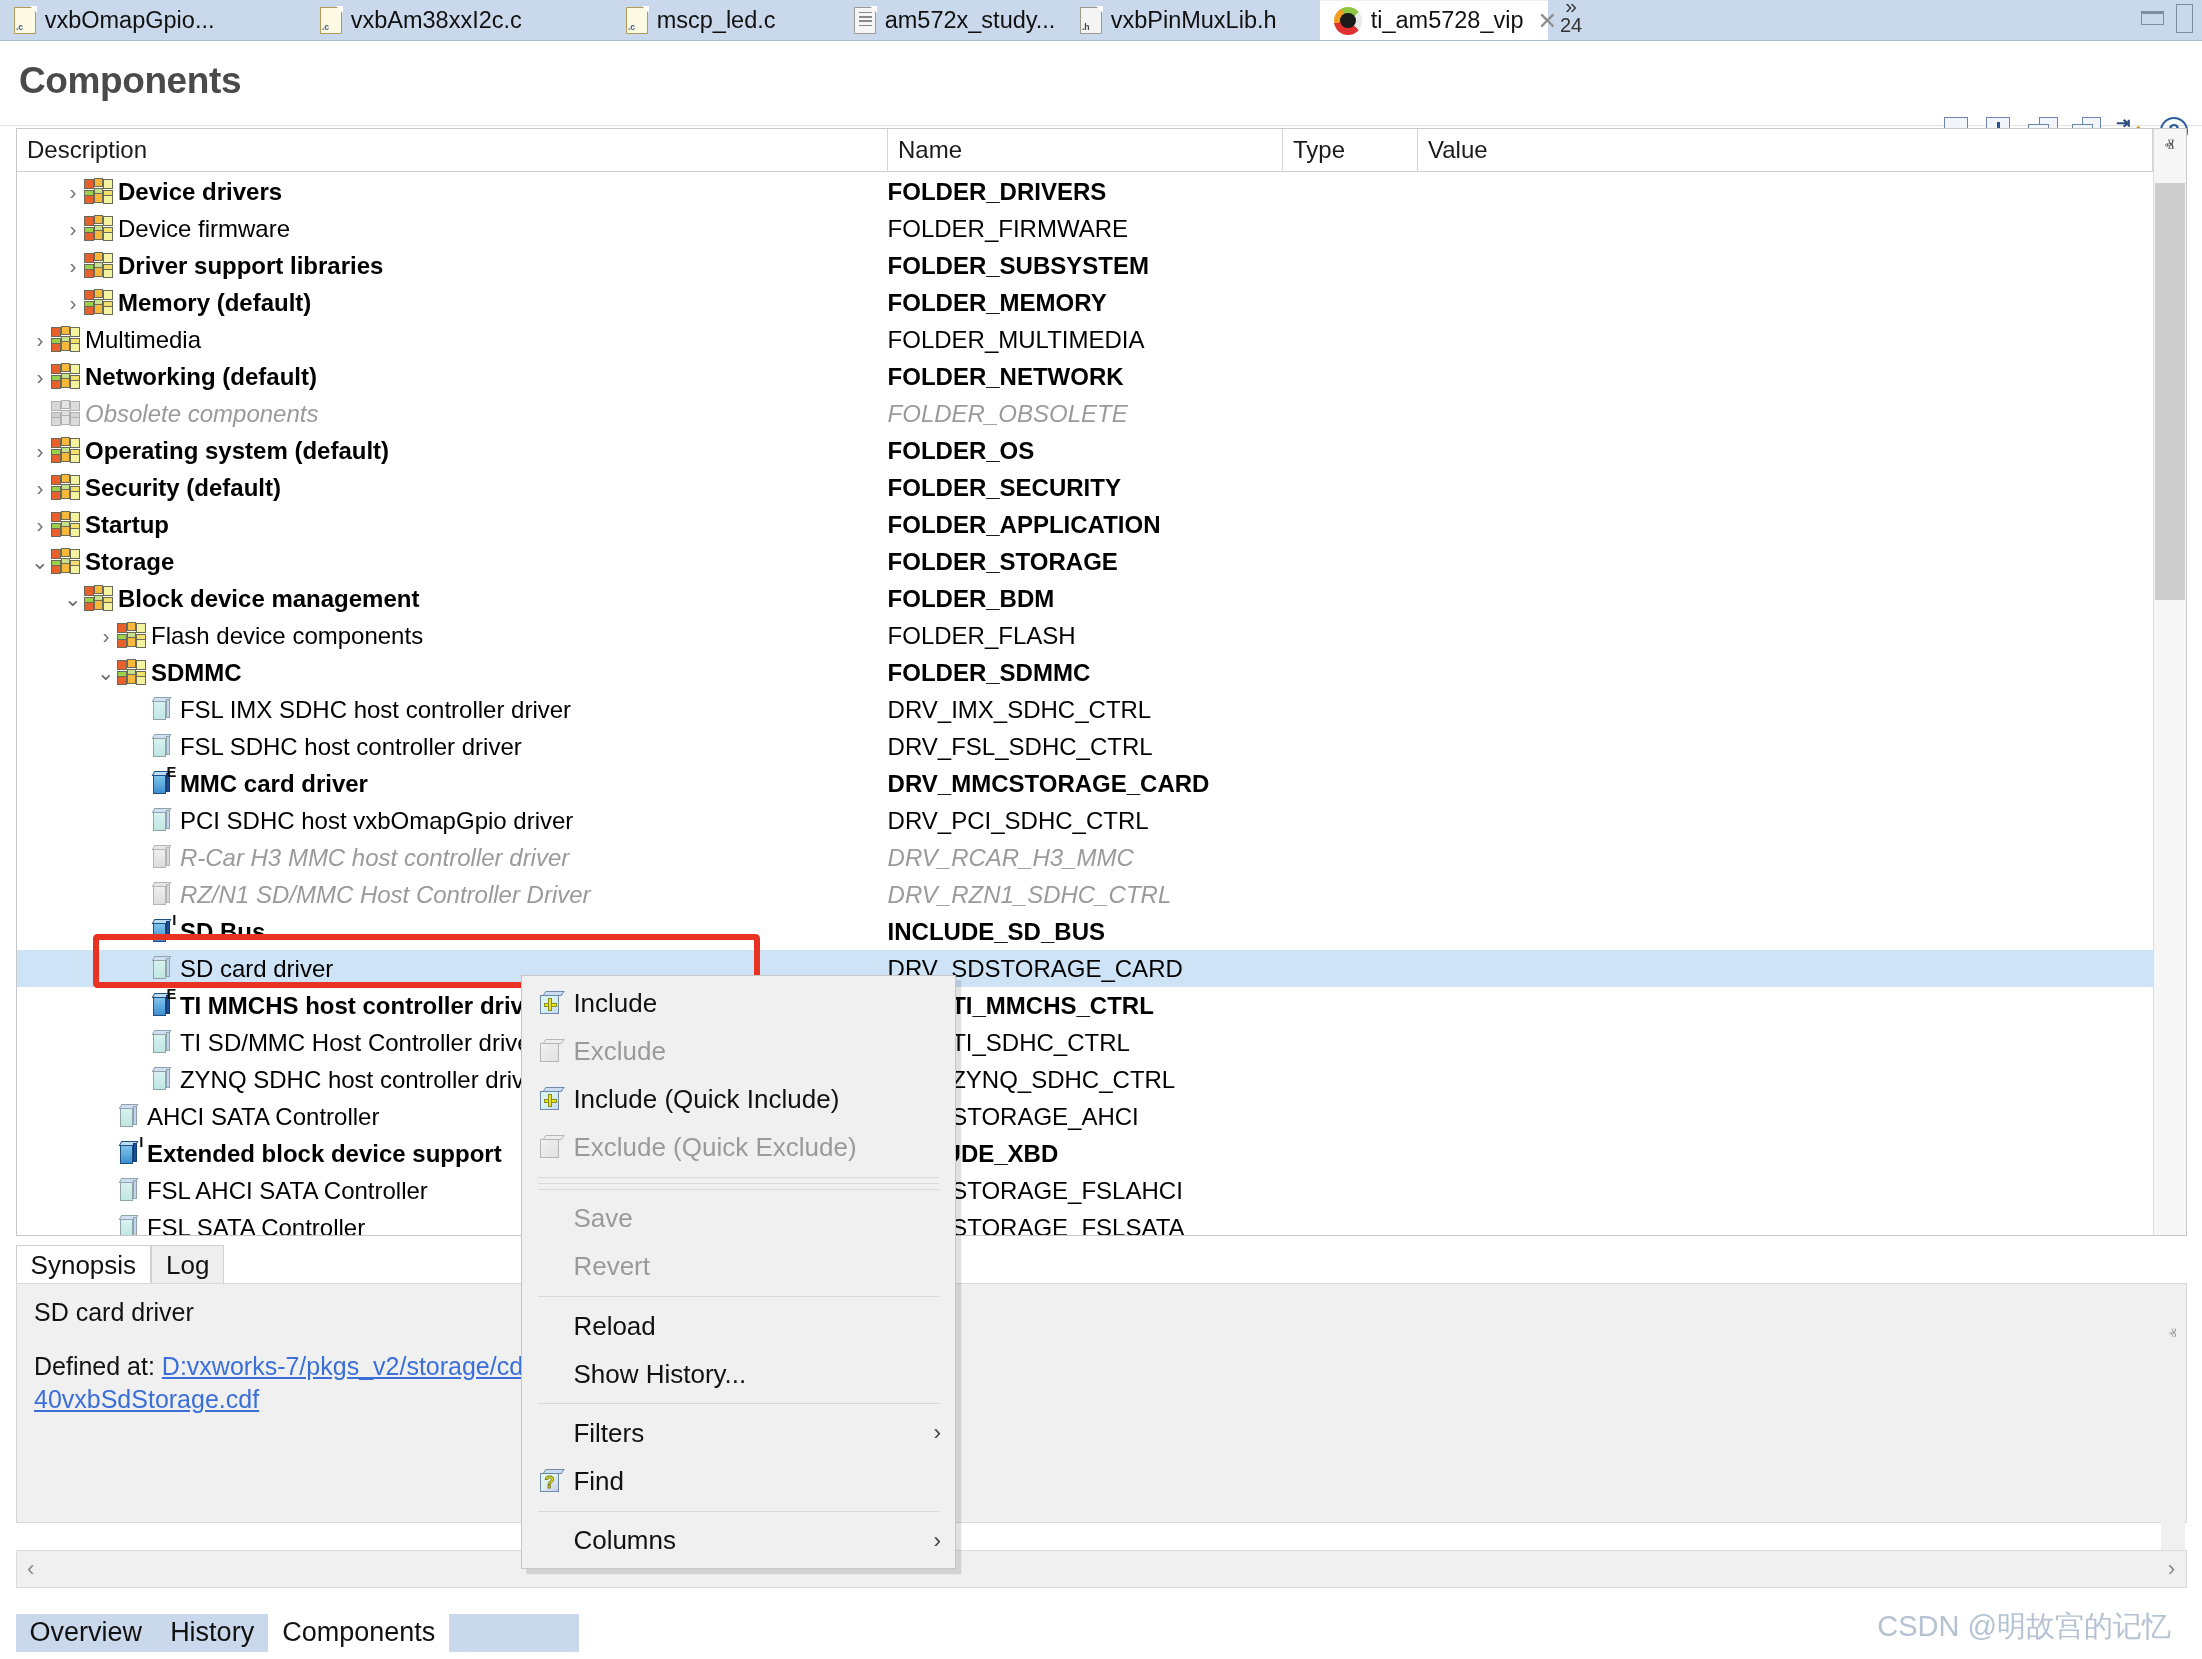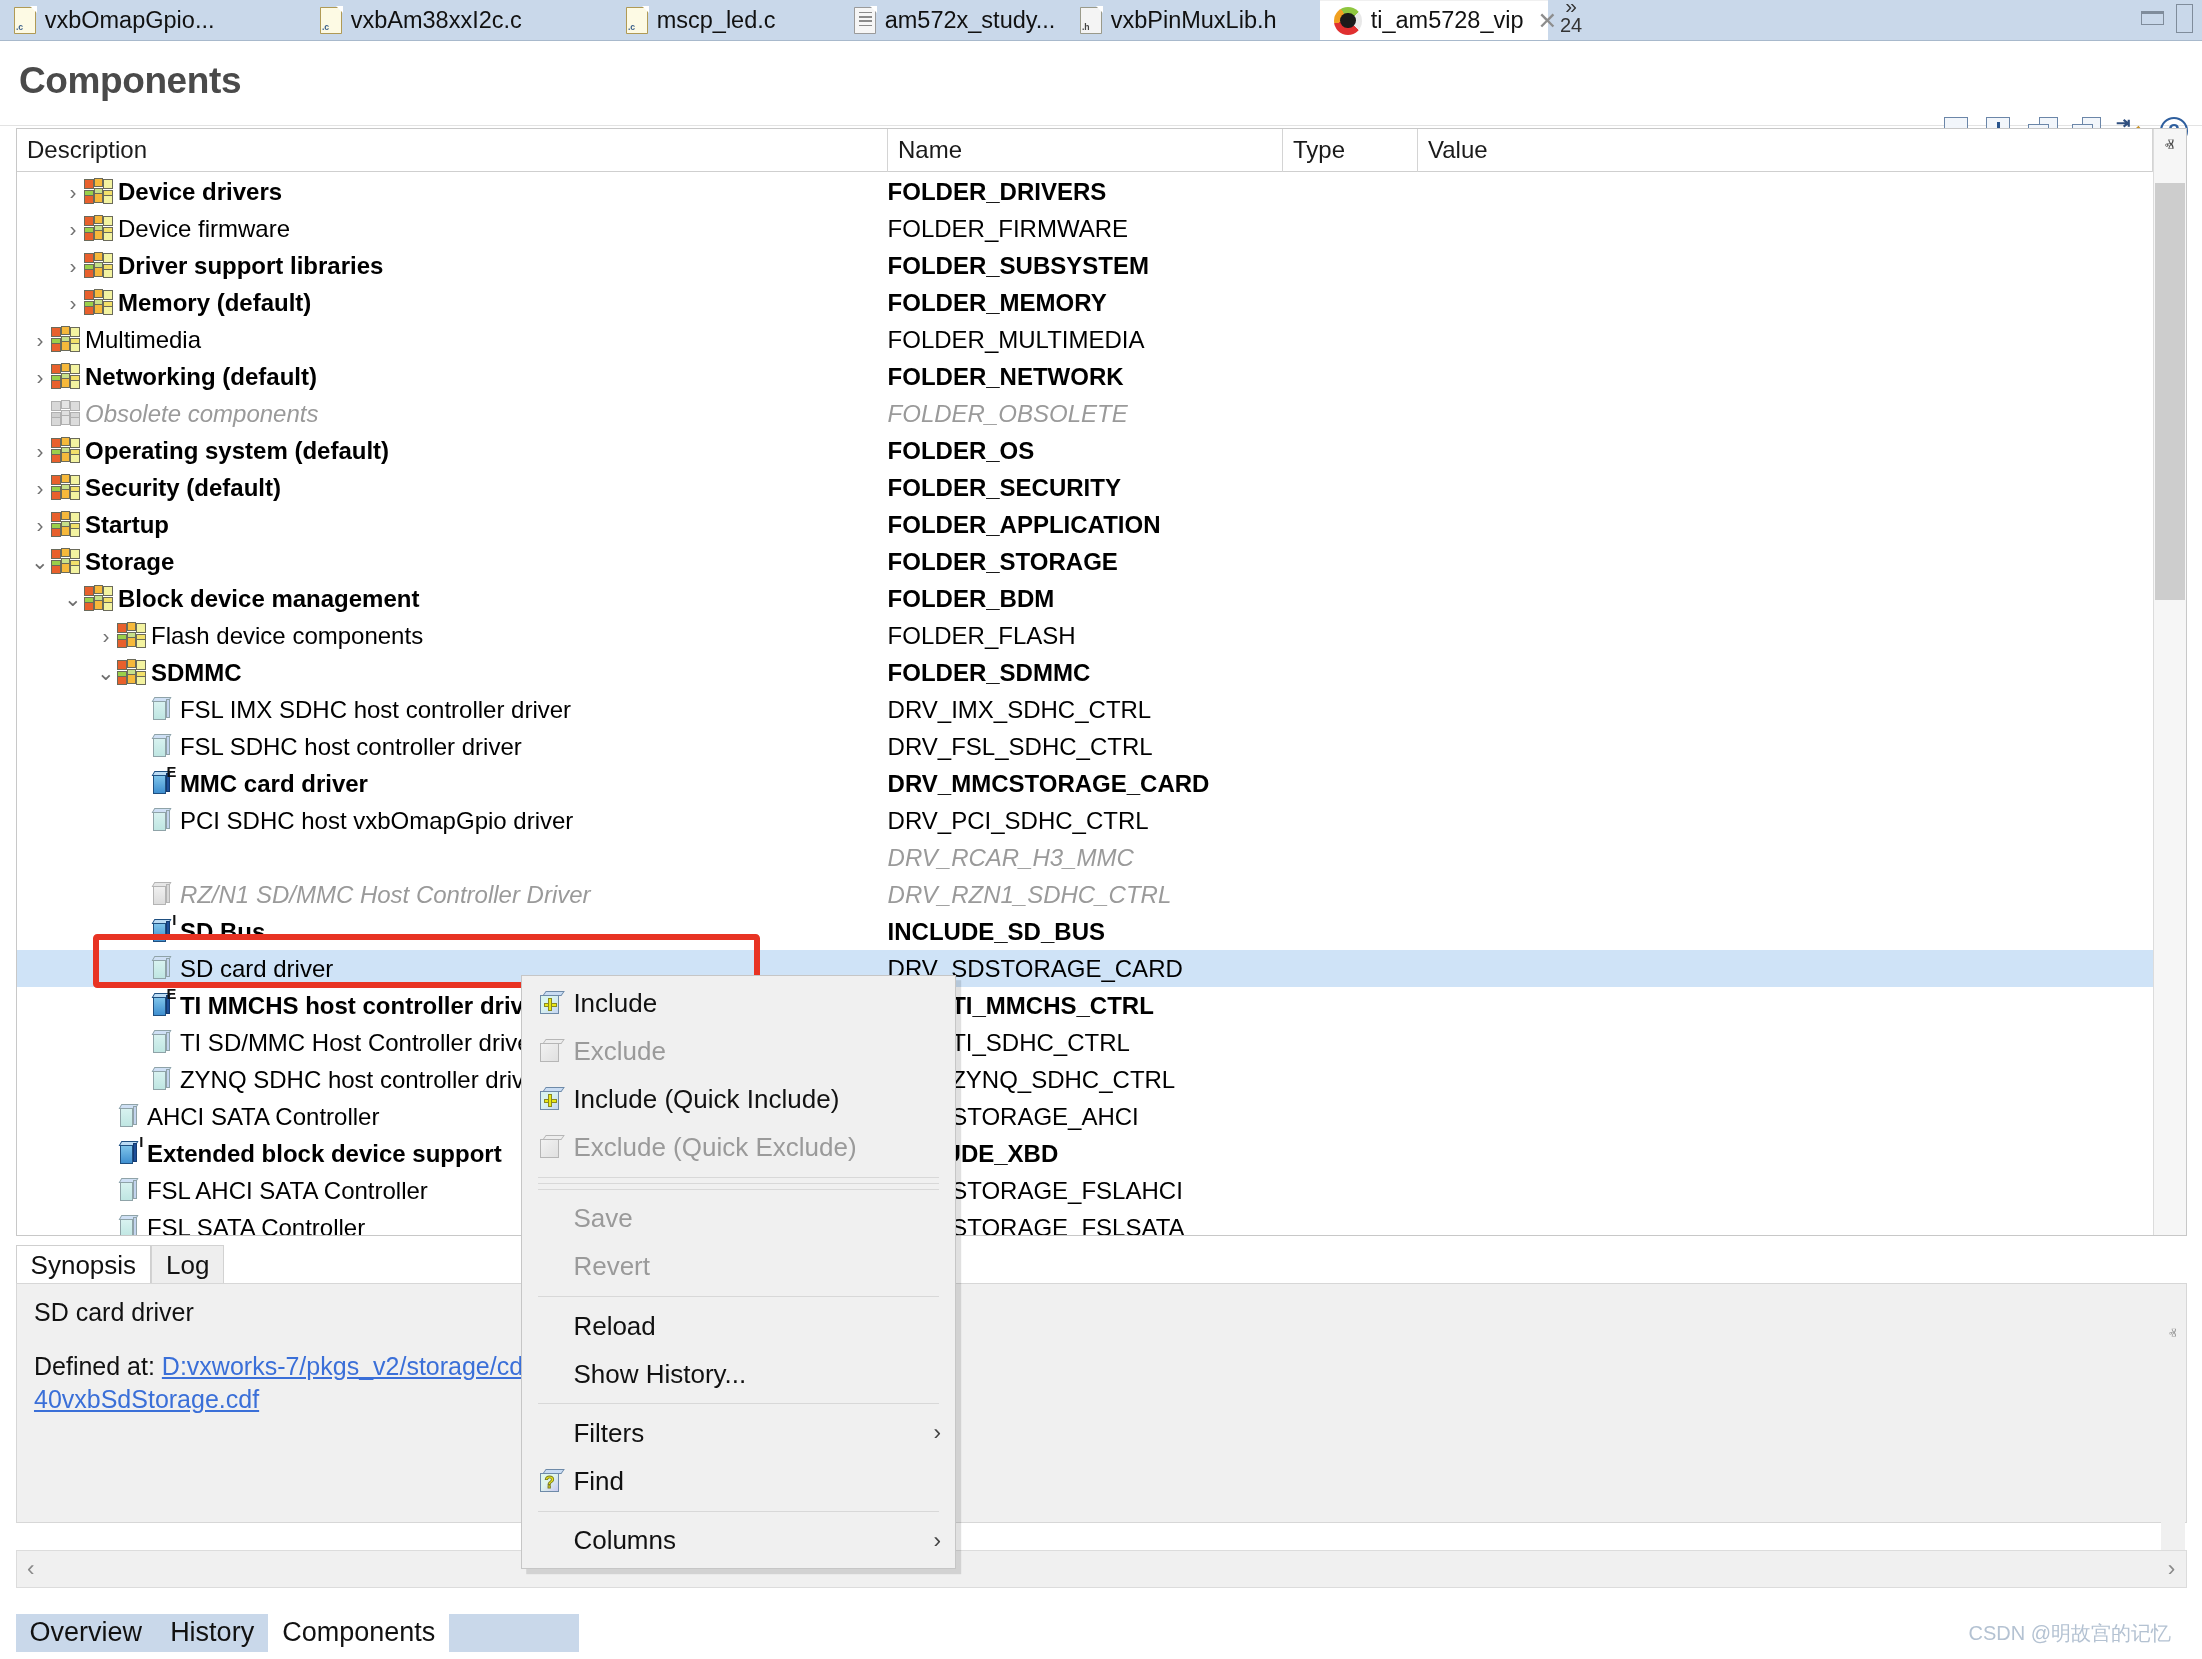--- a/index.html
+++ b/index.html
@@ -250,21 +250,21 @@
     position:absolute; left:15.6px; bottom:7px; display:flex; align-items:flex-end;
   }
   .btab {
     height:38px; padding:2.6px 14px 0 14px; font-size:27px; color:#111;
     background:#c9d8ea;
   }
   .btab.active { background:#ffffff; }
   .btab.blank { width:130px; }
   #watermark {
     position:absolute; right:31px; bottom:12px;
-    font-size:20px; color:#b4c2d2; font-family:"Liberation Sans", sans-serif;
+    font-size:29px; color:#b4c2d2; font-family:"Liberation Sans", sans-serif;
   }
 </style>
 </head>
 <body>
 
 <div id="tabbar">
     <div class="etab" style="width: 306px;">
       <span class="fileicon">
         <span class="lbl">.c</span>
       </span>
@@ -691,20 +691,29 @@
             <span class="side"></span>
             <span class="face"></span>
           </span>
           <span class="">PCI SDHC host vxbOmapGpio driver</span>
         </div>
         <div class="cell-name">
           <span class="">DRV_PCI_SDHC_CTRL</span>
         </div>
       </div>
       <div class="row">
+        <div class="cell-desc" style="left:111px">
+          <span class="twisty none">&nbsp;</span>
+          <span class="licon grey">
+            <span class="top"></span>
+            <span class="side"></span>
+            <span class="face"></span>
+          </span>
+          <span class="obsolete">R-Car H3 MMC host controller driver</span>
+        </div>
         <div class="cell-name">
           <span class="obsolete">DRV_RCAR_H3_MMC</span>
         </div>
       </div>
       <div class="row">
         <div class="cell-desc" style="left:111px">
           <span class="twisty none">&nbsp;</span>
           <span class="licon grey">
             <span class="top"></span>
             <span class="side"></span>

